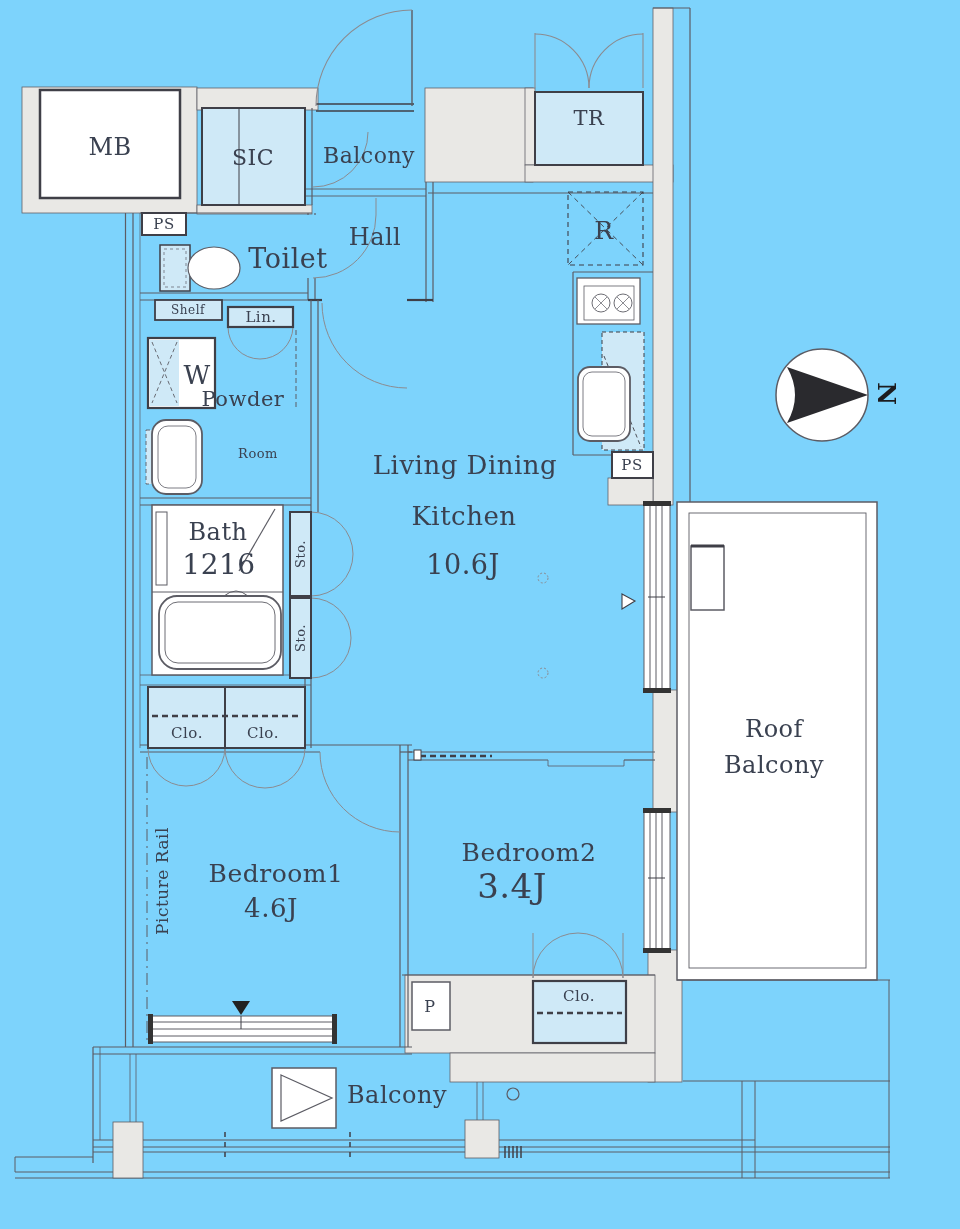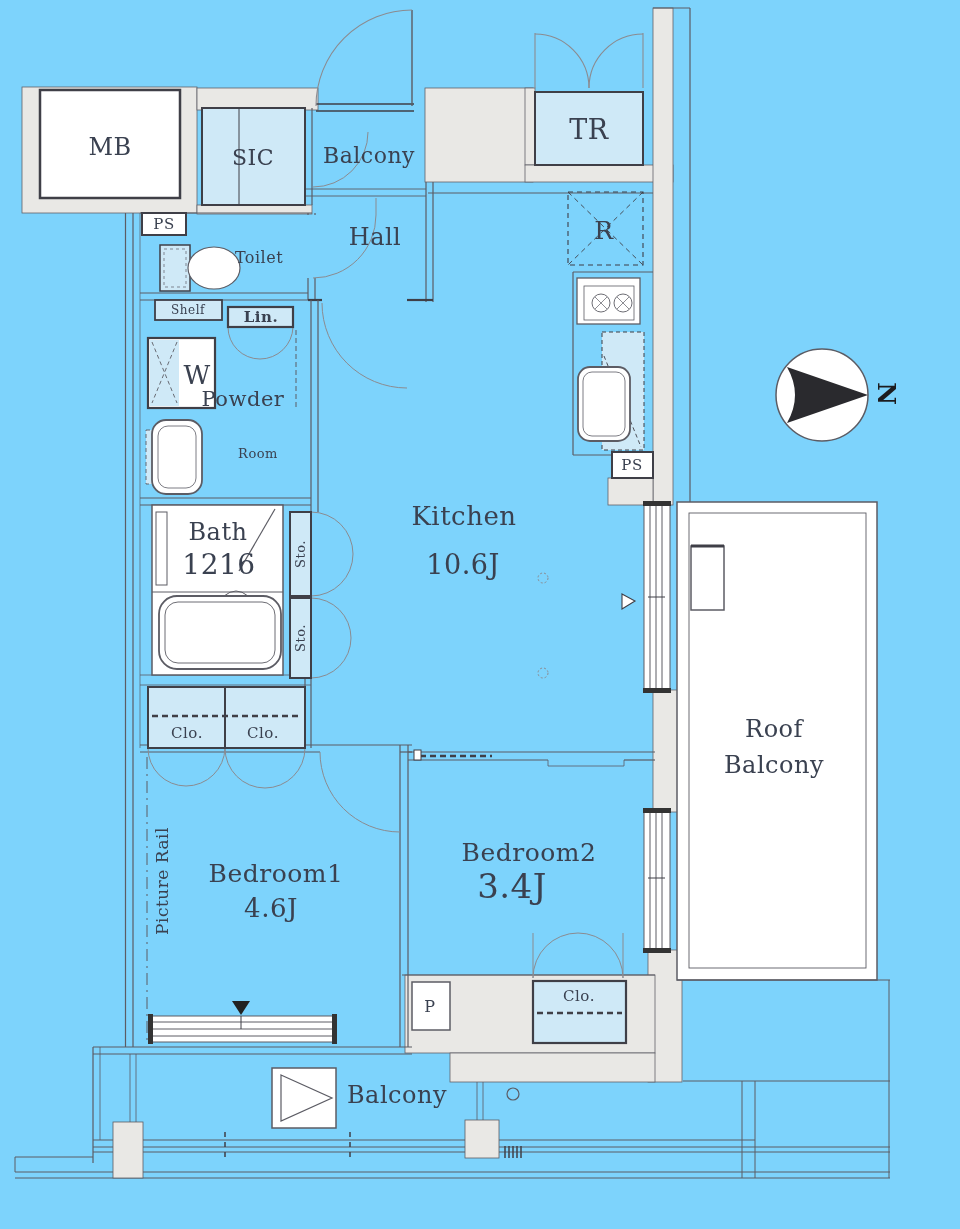--- a/index.html
+++ b/index.html
@@ -308,30 +308,31 @@
 
   <g>
     <circle class="f-white sm" cx="822" cy="395" r="46" stroke-width="1.5"></circle>
     <path d="M787,367 L868,395 L787,423 Q803,395 787,367 Z" fill="#2a2a2e"></path>
   </g>
 </svg>
 
 <div class="lbl" style="left:110px;top:147px;font-size:24px">MB</div>
 <div class="lbl" style="left:253px;top:158px;font-size:22px">SIC</div>
 <div class="lbl" style="left:369px;top:156px;font-size:22px">Balcony</div>
-<div class="lbl" style="left:589px;top:129px;font-size:27px">TR</div>
+<div class="lbl" style="left:589px;top:118px;font-size:21px">TR</div>
 <div class="lbl" style="left:164px;top:224px;font-size:15px">PS</div>
-<div class="lbl" style="left:259px;top:258px;font-size:16px">Toilet</div>
+<div class="lbl" style="left:288px;top:258px;font-size:27px">Toilet</div>
 <div class="lbl" style="left:375px;top:237px;font-size:24px">Hall</div>
 <div class="lbl" style="left:188px;top:310px;font-size:12px">Shelf</div>
-<div class="lbl" style="left:261px;top:317px;font-size:15px;font-weight:700">Lin.</div>
+<div class="lbl" style="left:261px;top:317px;font-size:15px;font-weight:400">Lin.</div>
 <div class="lbl" style="left:197px;top:375px;font-size:26px">W</div>
 <div class="lbl" style="left:243px;top:399px;font-size:21px">Powder</div>
 <div class="lbl" style="left:258px;top:453px;font-size:13px">Room</div>
 <div class="lbl" style="left:604px;top:230px;font-size:25px">R</div>
+<div class="lbl" style="left:465px;top:465px;font-size:26px">Living Dining</div>
 <div class="lbl" style="left:464px;top:516px;font-size:26px">Kitchen</div>
 <div class="lbl" style="left:463px;top:564px;font-size:27px">10.6J</div>
 <div class="lbl" style="left:632px;top:465px;font-size:15px">PS</div>
 <div class="lbl" style="left:218px;top:532px;font-size:24px">Bath</div>
 <div class="lbl" style="left:219px;top:565px;font-size:28px">1216</div>
 <div class="lbl rot-ccw" style="left:300px;top:554px;font-size:13px">Sto.</div>
 <div class="lbl rot-ccw" style="left:300px;top:638px;font-size:13px">Sto.</div>
 <div class="lbl" style="left:187px;top:733px;font-size:15px">Clo.</div>
 <div class="lbl" style="left:263px;top:733px;font-size:15px">Clo.</div>
 <div class="lbl rot-ccw" style="left:162px;top:881px;font-size:17px">Picture Rail</div>

